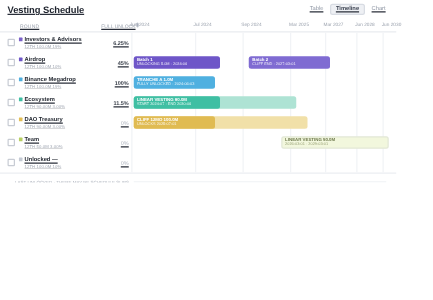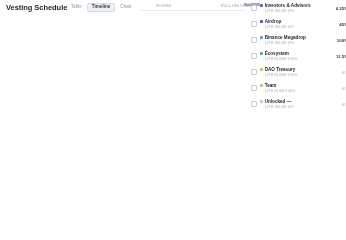--- a/index.html
+++ b/index.html
@@ -7,21 +7,21 @@
     width: 346px; height: 146px;
     overflow: hidden;
     background: #ffffff;
     font-family: "Liberation Sans", sans-serif;
     color: #2a2f3a;
   }
   .app {
     width: 317px; height: 146px;
     position: relative;
     background: #ffffff;
-    display: flex; 
+    display: flex; flex-direction: column; text-decoration: underline;
   }
 
   
   .titlebar {
     height: 15px;
     display: flex; align-items: center;
     padding: 0 5px 0 6px;
     flex: 0 0 auto;
   }
   .title {

